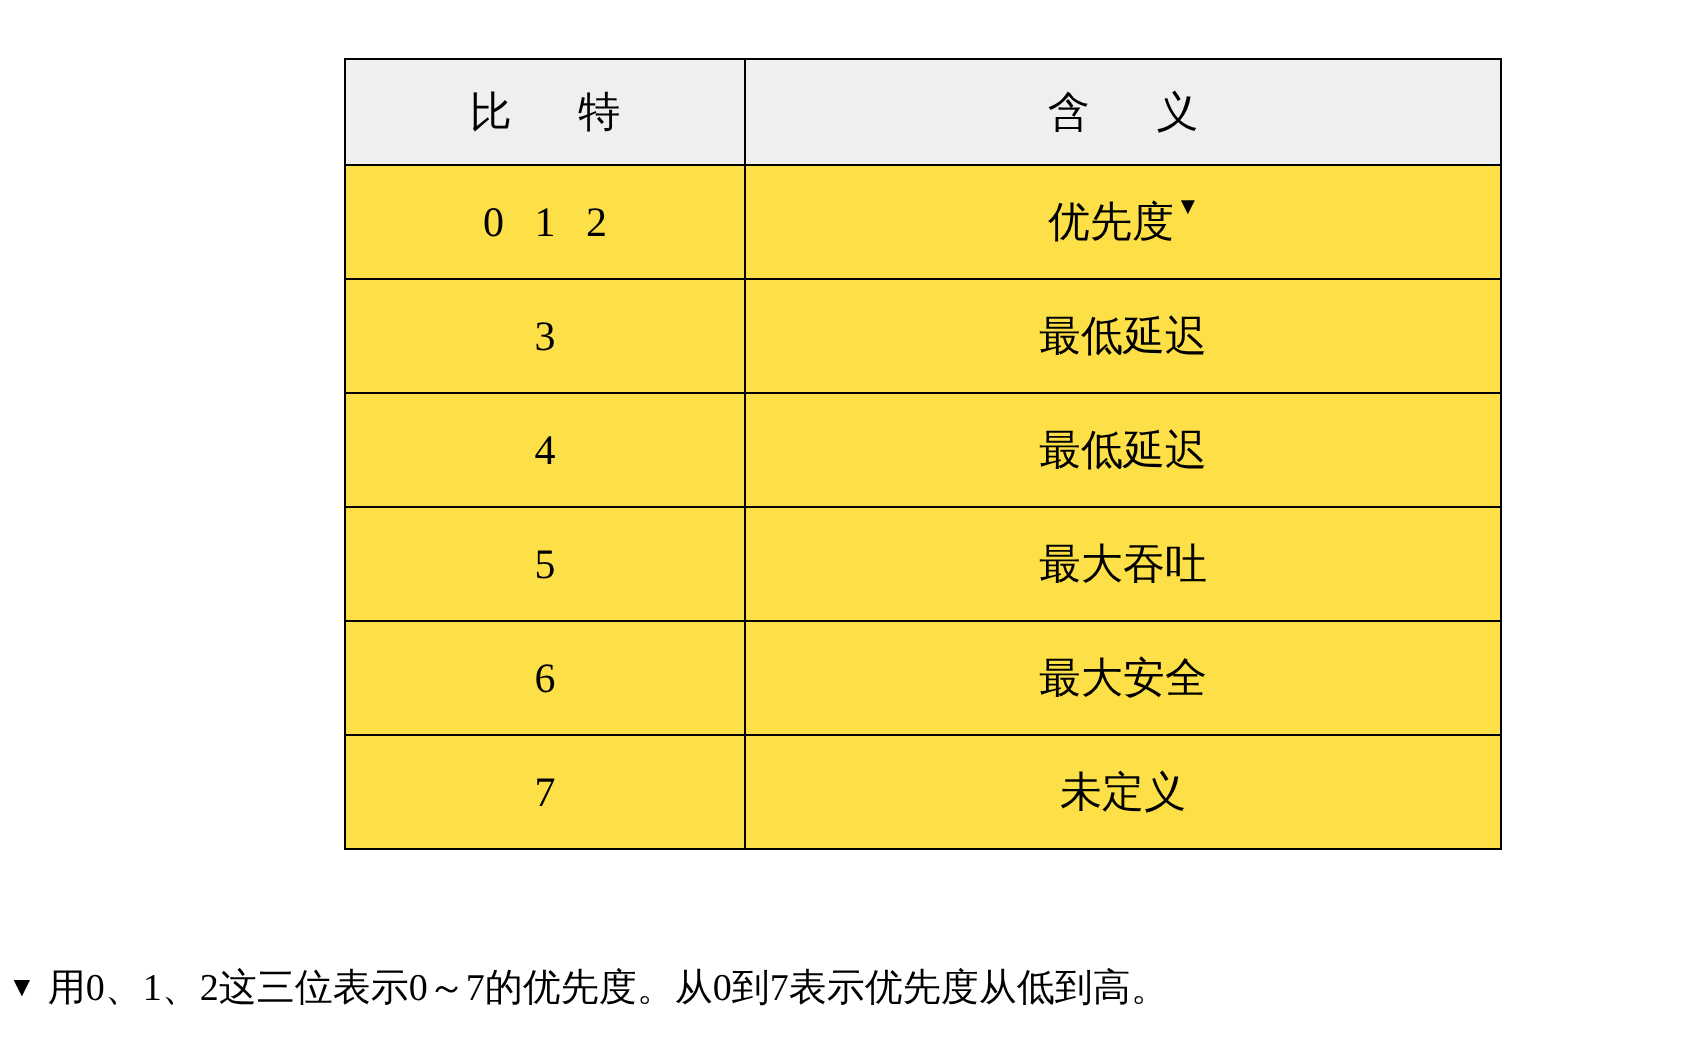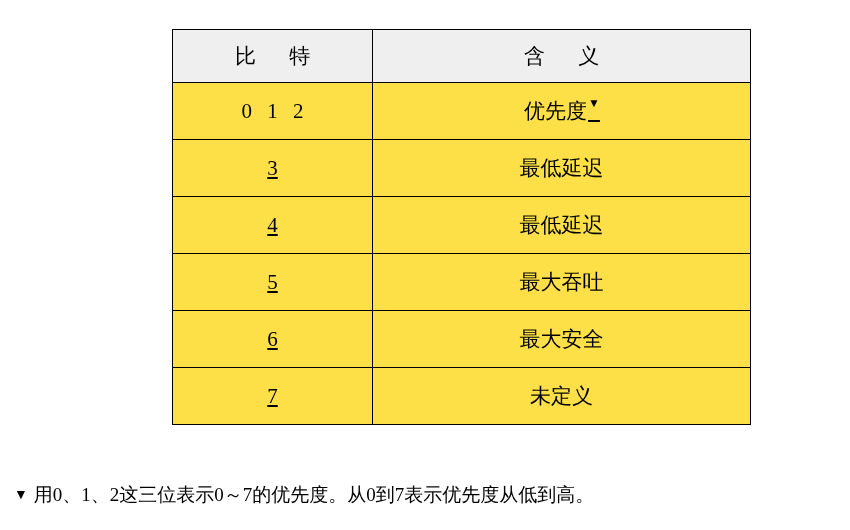--- a/index.html
+++ b/index.html
@@ -37,21 +37,20 @@
     color: #d8d8d8;
     overflow: hidden;
     white-space: nowrap;
   }
 
   .table-wrap {
     position: absolute;
     left: 172px;
     top: 29px;
     width: 578px;
-    text-decoration: underline;
   }
 
   table.svc-table {
     border-collapse: collapse;
     width: 578px;
     table-layout: fixed;
   }
 
   table.svc-table td,
   table.svc-table th {
@@ -98,21 +97,21 @@
     font-size: 12px;
     vertical-align: super;
     line-height: 0;
     position: relative;
     top: -3px;
     left: 1px;
   }
 
   .footnote {
     position: absolute;
-    left: 14px;
+    left: 4px;
     top: 482px;
     width: 824px;
     font-size: 19px;
     line-height: 26px;
     white-space: nowrap;
   }
 
   .footnote .tri {
     font-size: 14px;
     margin-right: 6px;

